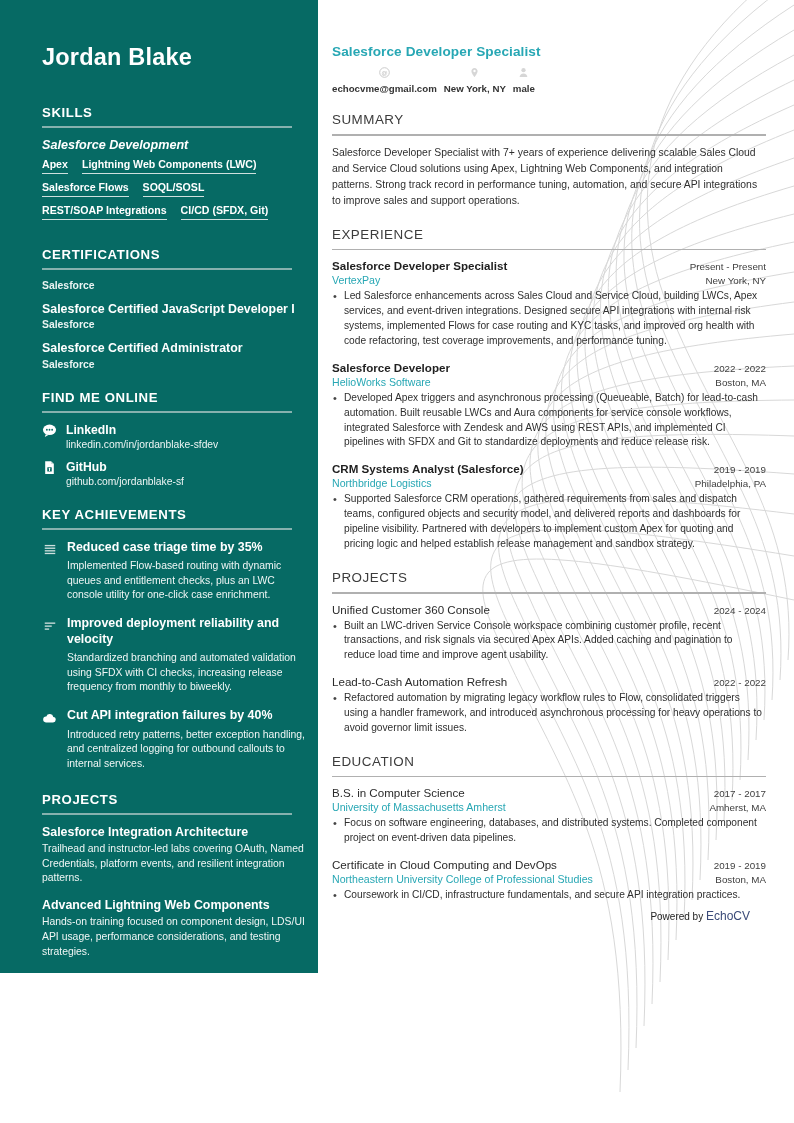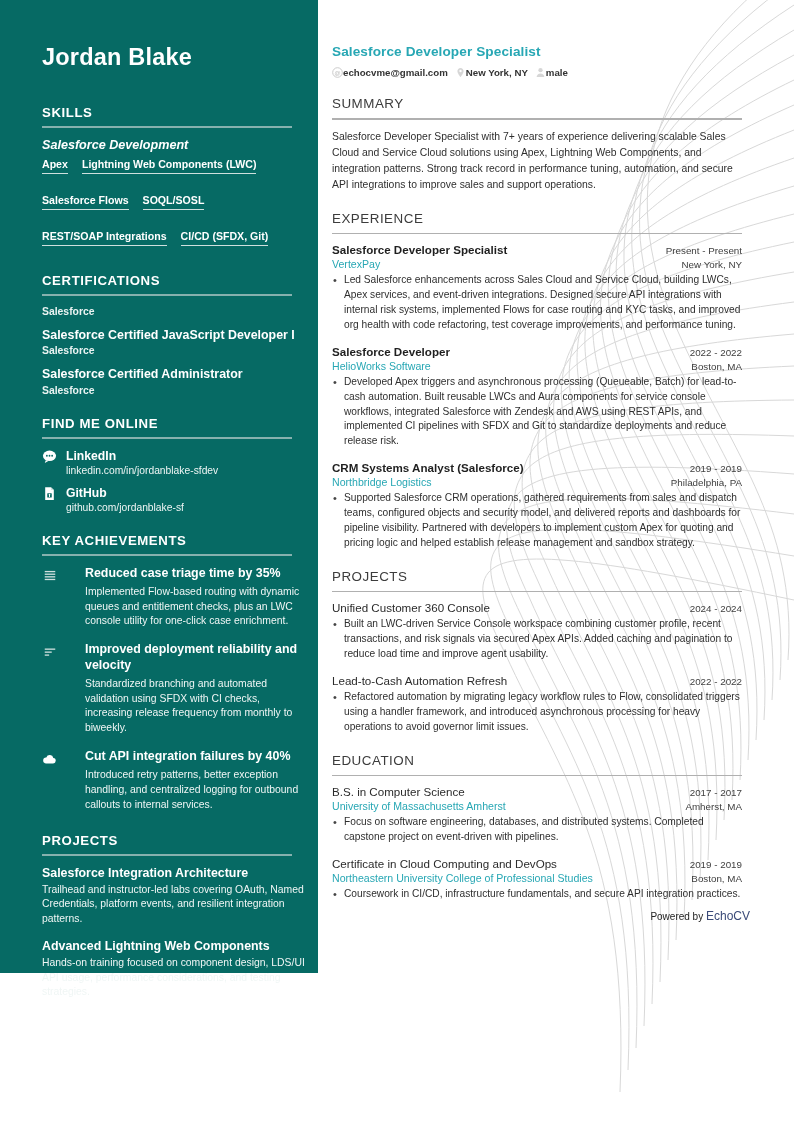--- a/index.html
+++ b/index.html
@@ -24,51 +24,51 @@
     margin-bottom: 34px; color:#fff;
   }
   .side-sec { margin-bottom: 20px; }
   .side-h {
     font-size: 13.2px; letter-spacing: .6px; font-weight: 600;
     color:#ffffff; margin-bottom: 6px;
   }
   .side-rule { height: 2px; background: #9dbdbb; opacity:.85; margin-bottom: 10px; width: 250px; }
 
   .skill-group-title { font-size: 12.6px; font-weight: bold; margin-bottom: 6px; font-style: italic; }
-  .skill-tags { display: flex; flex-wrap: wrap; gap: 13px 14px; }
+  .skill-tags { display: flex; flex-wrap: wrap; gap: 0 14px; }
   .skill-tag {
     font-size: 10.6px; font-weight: bold; padding-bottom: 3px;
     border-bottom: 1.6px solid #cfe0de; margin-bottom: 7px; white-space: nowrap;
   }
 
   .cert { margin-bottom: 11px; }
   .cert-name { font-size: 12.4px; font-weight: bold; line-height: 1.23; }
   .cert-org { font-size: 10.4px; margin-top: 2px; color: #eaf3f2; font-weight: bold; }
 
   .link-row { display: flex; align-items: center; gap: 9px; margin-top: 2px; }
   .link-ic { width: 15px; height: 15px; display:flex; align-items:center; justify-content:center; flex: 0 0 15px; }
   .link-label { font-size: 12.2px; font-weight: bold; }
   .link-url { font-size: 10.3px; margin: 1px 0 10px 24px; color:#eef5f4; }
 
-  .ach { display: flex; gap: 28px; margin-bottom: 13px; }
+  .ach { display: flex; gap: 10px; margin-bottom: 13px; }
   .ach-ic { width: 15px; flex: 0 0 15px; margin-top: 3px; display:flex; justify-content:center; }
   .ach-title { font-size: 12.4px; font-weight: bold; line-height: 1.24; }
   .ach-desc { font-size: 10.4px; line-height: 1.42; margin-top: 4px; color: #f0f6f5; }
 
   .tr { margin-bottom: 12px; }
   .tr-title { font-size: 12.4px; font-weight: bold; }
   .tr-desc { font-size: 10.4px; line-height: 1.42; margin-top: 3px; color:#f0f6f5; }
 
   
-  .main { position: relative; flex: 1; height: 941px; padding: 44px 52px 0 14px; z-index:2; }
+  .main { position: relative; flex: 1; height: 941px; padding: 44px 28px 0 14px; z-index:2; }
   .bgwaves { position: absolute; inset: 0; z-index: -1; pointer-events:none; }
 
   .job-title { font-size: 13.6px; color: #27A7B4; font-weight: 600; letter-spacing:.1px; }
   .contact-row { display: flex; align-items: center; gap: 7px; margin-top: 8px; flex-wrap: wrap; }
-  .contact-item { display: flex; align-items: center; font-size: 9.7px; font-weight: bold; color: #333; }
+  .contact-item { display: flex; align-items: center; gap: 5px; font-size: 9.7px; font-weight: bold; color: #333; flex-direction: column; }
   .contact-ic { width: 11px; height: 11px; display:flex; align-items:center; justify-content:center; opacity:.55; }
 
   .sec { margin-top: 18px; }
   .sec-h { font-size: 13.4px; color: #3c3c3c; letter-spacing: .5px; }
   .sec-rule { height: 1.6px; background: #b0b0b0; margin: 7px 0 9px 0; }
 
   .summary { font-size: 10.4px; line-height: 1.54; color: #2f2f2f; }
 
   .entry { margin-bottom: 12px; }
   .entry-top, .entry-sub { display: flex; justify-content: space-between; align-items: baseline; gap: 10px; }
@@ -366,21 +366,21 @@
       <div class="entry">
         <div class="entry-top">
           <span class="entry-title light">B.S. in Computer Science</span>
           <span class="entry-dates">2017  -  2017</span>
         </div>
         <div class="entry-sub">
           <span class="entry-org">University of Massachusetts Amherst</span>
           <span class="entry-loc">Amherst, MA</span>
         </div>
         <ul class="bullets">
-          <li>Focus on software engineering, databases, and distributed systems. Completed capstone project on event-driven with pipelines.</li>
+          <li>Focus on software engineering, databases, and distributed systems. Completed component project on event-driven data pipelines.</li>
         </ul>
       </div>
 
       <div class="entry">
         <div class="entry-top">
           <span class="entry-title light">Certificate in Cloud Computing and DevOps</span>
           <span class="entry-dates">2019  -  2019</span>
         </div>
         <div class="entry-sub">
           <span class="entry-org">Northeastern University College of Professional Studies</span>

